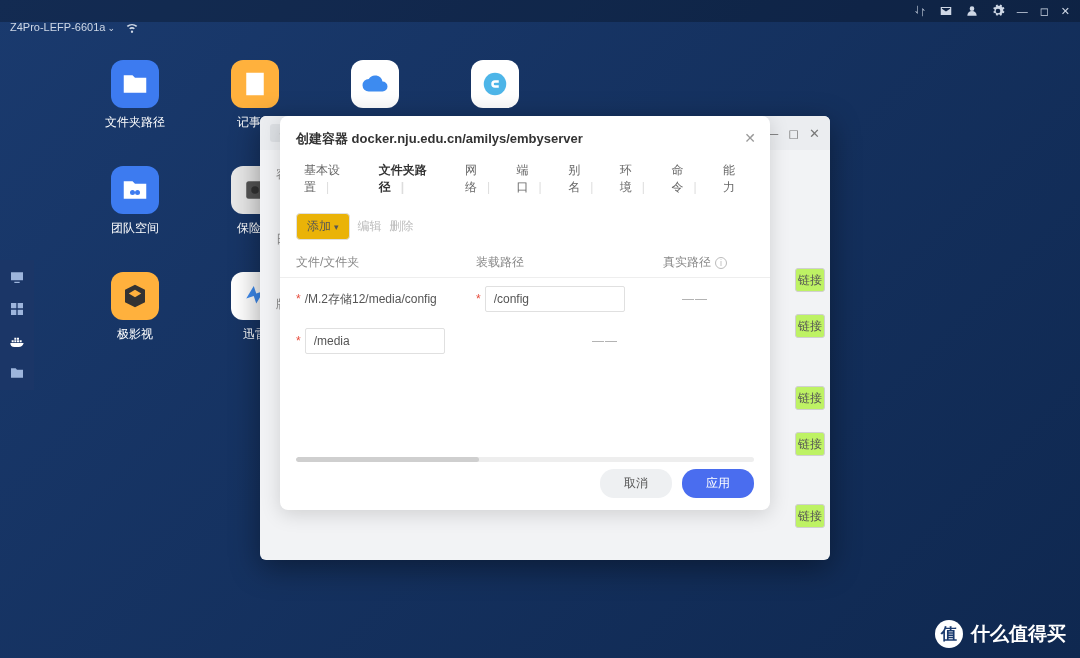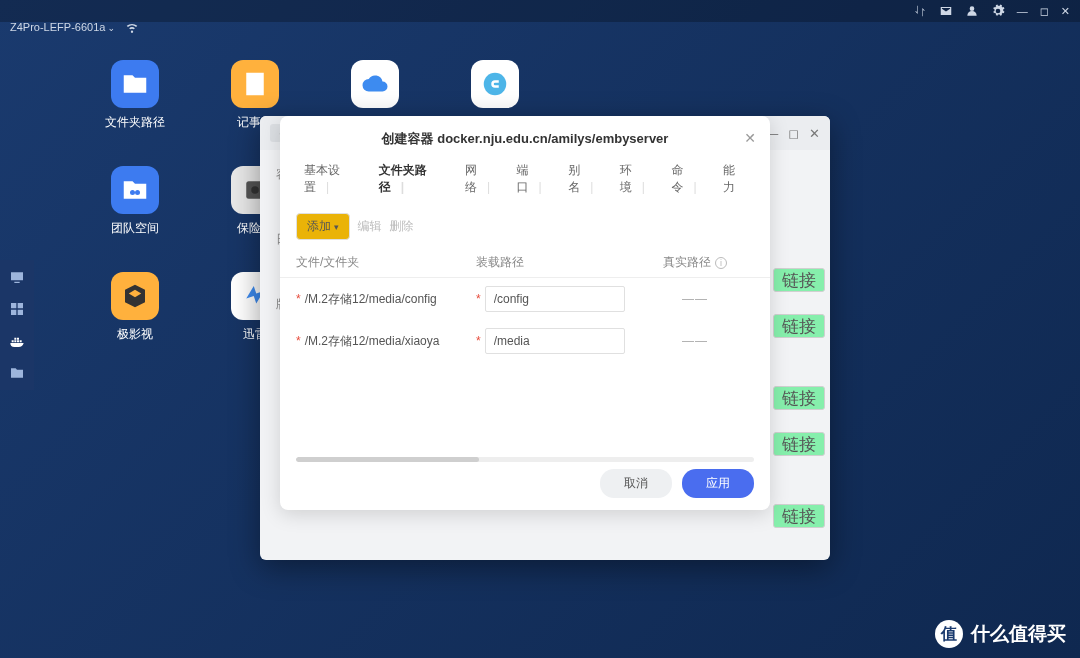--- a/index.html
+++ b/index.html
@@ -31,25 +31,25 @@
 .nav-btn{width:22px;height:18px;background:#dcdfe3;border-radius:3px;display:flex;align-items:center;justify-content:center;font-size:11px;color:#888;}
 .win-title{position:absolute;left:50%;transform:translateX(-50%);display:flex;align-items:center;gap:6px;font-size:13px;color:#444;font-weight:500;}
 .win-title .ic{width:16px;height:16px;background:#2e7bea;border-radius:3px;display:flex;align-items:center;justify-content:center;}
 .win-ctrl{margin-left:auto;display:flex;gap:10px;color:#777;font-size:13px;}
 .win-ctrl span{cursor:pointer;}
 
 .win-body{height:calc(100% - 34px);padding:10px 0 10px 10px;}
 .panel-label{font-size:12px;color:#888;padding:6px 6px;display:inline-block;}
 
 
-.rbtn{position:absolute;right:5px;width:52px;height:24px;background:#86efac;border:1px solid #d0d0d0;border-radius:3px;font-size:17px;color:#555;display:flex;align-items:center;justify-content:center;}
+.rbtn{position:absolute;right:5px;width:30px;height:24px;background:#bef264;border:1px solid #d0d0d0;border-radius:3px;font-size:12px;color:#555;display:flex;align-items:center;justify-content:center;}
 
 
 .modal{position:absolute;left:20px;top:0px;width:490px;height:394px;background:#fff;border-radius:8px;box-shadow:0 4px 20px rgba(0,0,0,0.15);display:flex;flex-direction:column;}
-.m-hdr{padding:14px 16px 10px;text-align:center;position:relative;}
+.m-hdr{padding:14px 16px 10px;text-align:left;position:relative;}
 .m-title{font-size:13px;font-weight:600;color:#333;}
 .m-close{position:absolute;right:14px;top:14px;color:#999;font-size:14px;cursor:pointer;}
 
 .tabs{display:flex;padding:0 16px;gap:0;border-bottom:1px solid transparent;font-size:12px;color:#666;}
 .tab{padding:4px 8px;cursor:pointer;position:relative;}
 .tab.sep:not(:last-child)::after{content:"|";color:#ddd;margin-left:10px;}
 .tab.active{color:#333;font-weight:600;}
 
 .toolbar{display:flex;gap:8px;padding:12px 16px 8px;align-items:center;font-size:12px;}
 .tb-btn{padding:4px 10px;background:#eab308;border:1px solid #e0e0e0;border-radius:4px;color:#555;cursor:pointer;display:flex;align-items:center;gap:3px;}
@@ -310,21 +310,20 @@
           </div>
       </div>
       <div class="trow">
         <div class="col1"><span class="req">*</span><span class="pathtxt">/M.2存储12/media/config</span></div>
         <div class="col2"><span class="req">*</span><input class="inp" value="/config" style=""></div>
         <div class="col3">
             <span class="dash">——</span>
           </div>
       </div>
       <div class="trow">
-        <div class="col1"><span class="req">*</span><span class="pathtxt">/M.2存储12/media/xiaoya</span></div>
         <div class="col2"><span class="req">*</span><input class="inp" value="/media" style=""></div>
         <div class="col3">
             <span class="dash">——</span>
           </div>
       </div>
 
       <div class="m-scroll">
           <div class="th"></div>
         </div>
 

